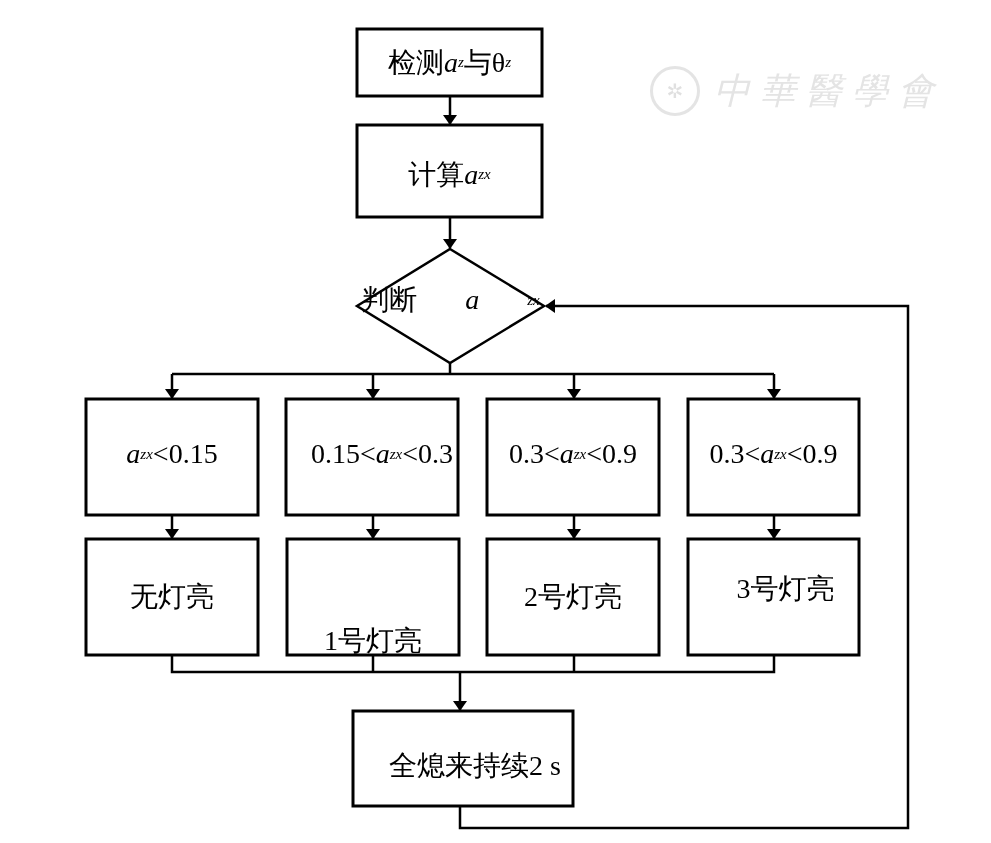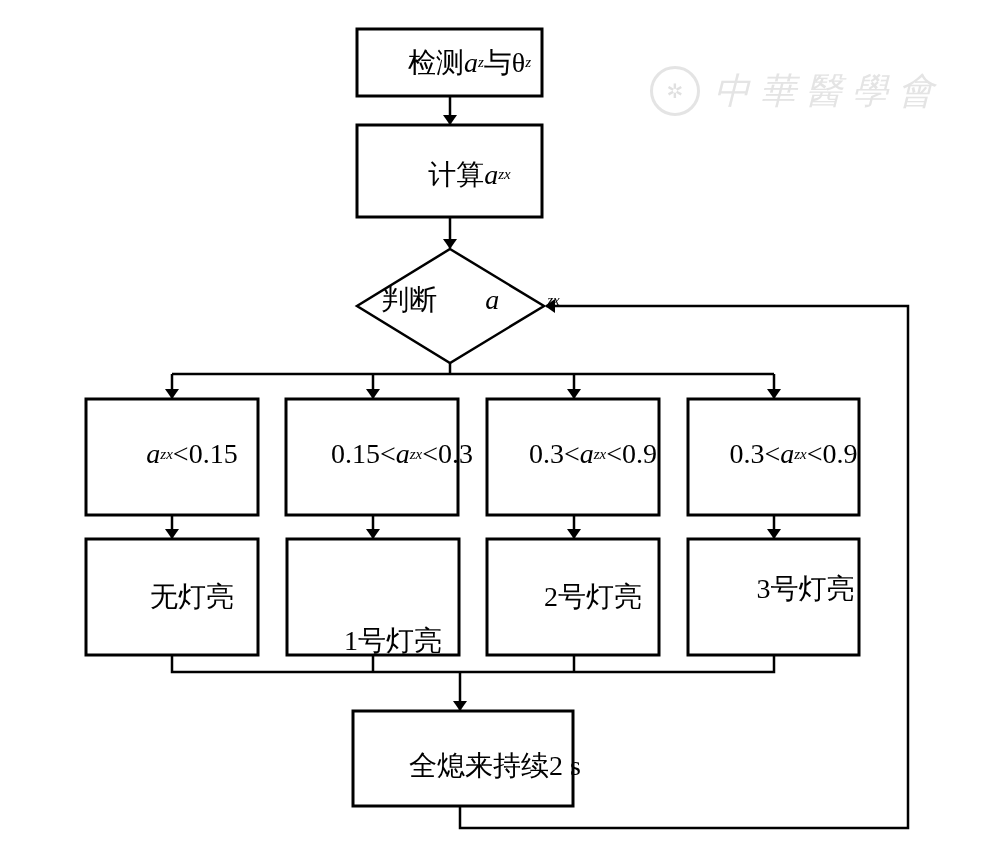--- a/index.html
+++ b/index.html
@@ -1,20 +1,20 @@
 <!DOCTYPE html>
 <html><head>
   <meta charset="utf-8">
   <style>
     html, body { margin: 0; padding: 0; background: #ffffff; }
     body { width: 991px; height: 843px; position: relative; overflow: hidden;
            font-family: "Liberation Serif", "DejaVu Serif", serif; color: #000; }
     svg.diagram { position: absolute; left: 0; top: 0; }
     .node-text { position: absolute; display: flex; align-items: center; justify-content: center;
-                 font-size: 28px; white-space: nowrap; line-height: 1; margin-left: 20px; }
+                 font-size: 28px; white-space: nowrap; line-height: 1; }
     .node-text i { font-style: italic; }
     .node-text sub { font-size: 15px; font-style: italic; vertical-align: -6px; }
     .watermark { position: absolute; left: 650px; top: 66px; display: flex; align-items: center; gap: 14px;
                  color: #e6e6e6; }
     .wm-seal { width: 50px; height: 50px; border-radius: 50%; border: 3px solid #e4e4e4; box-sizing: border-box;
                display: flex; align-items: center; justify-content: center; font-size: 20px; color: #e0e0e0; }
     .wm-text { font-size: 36px; font-style: italic; letter-spacing: 10px; color: #e4e4e4;
                font-family: "DejaVu Serif", serif; }
   </style>
 </head>

